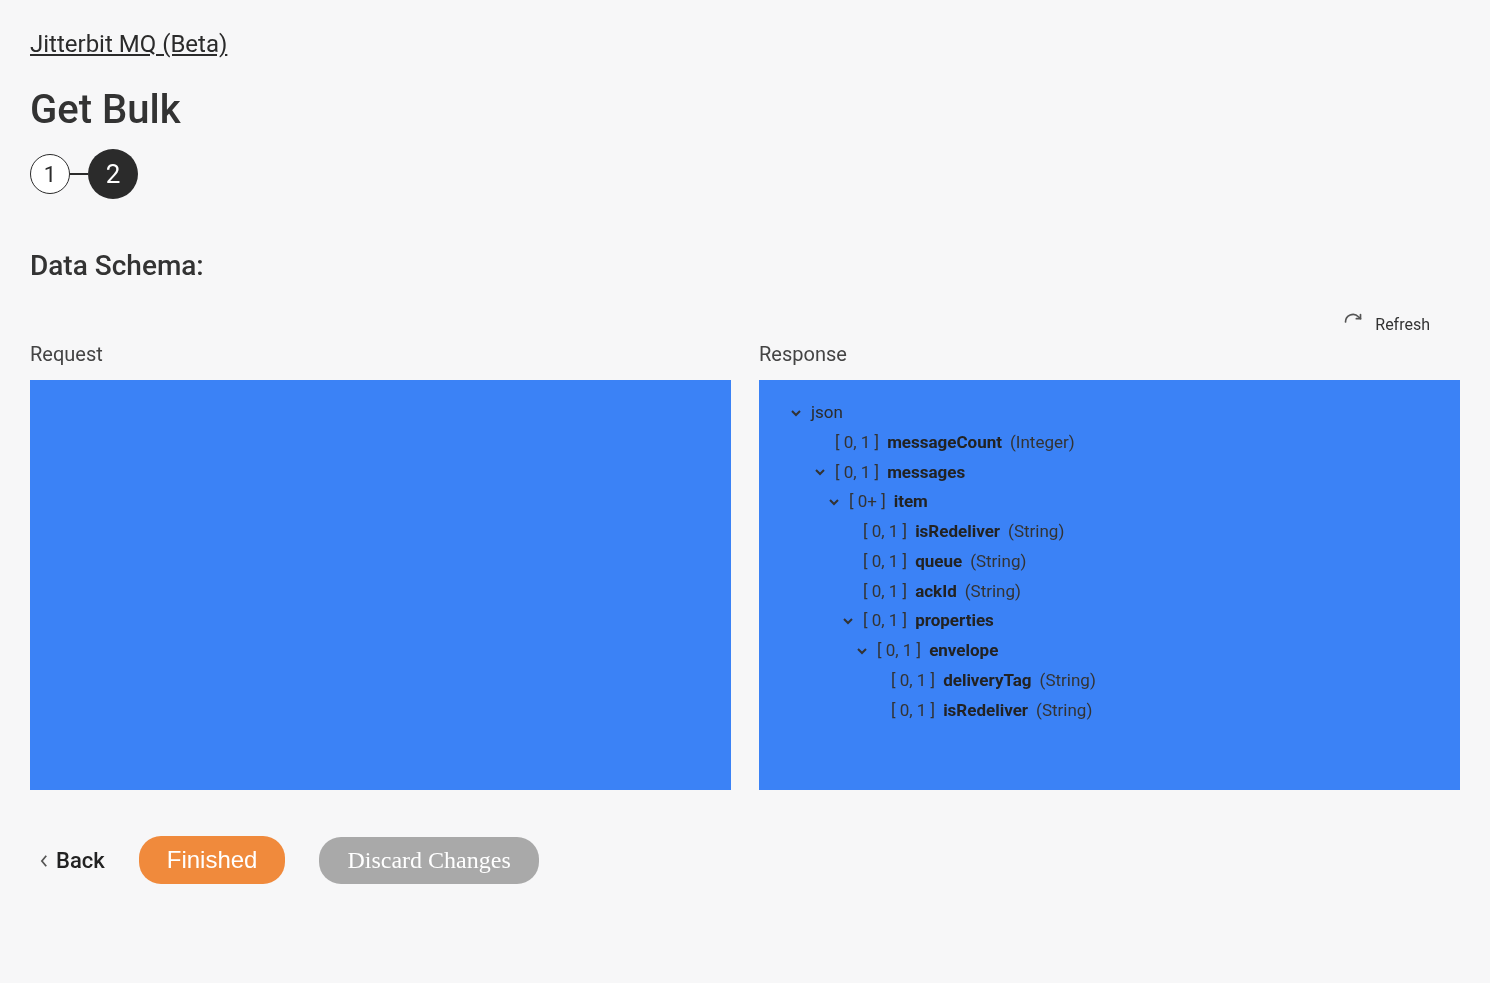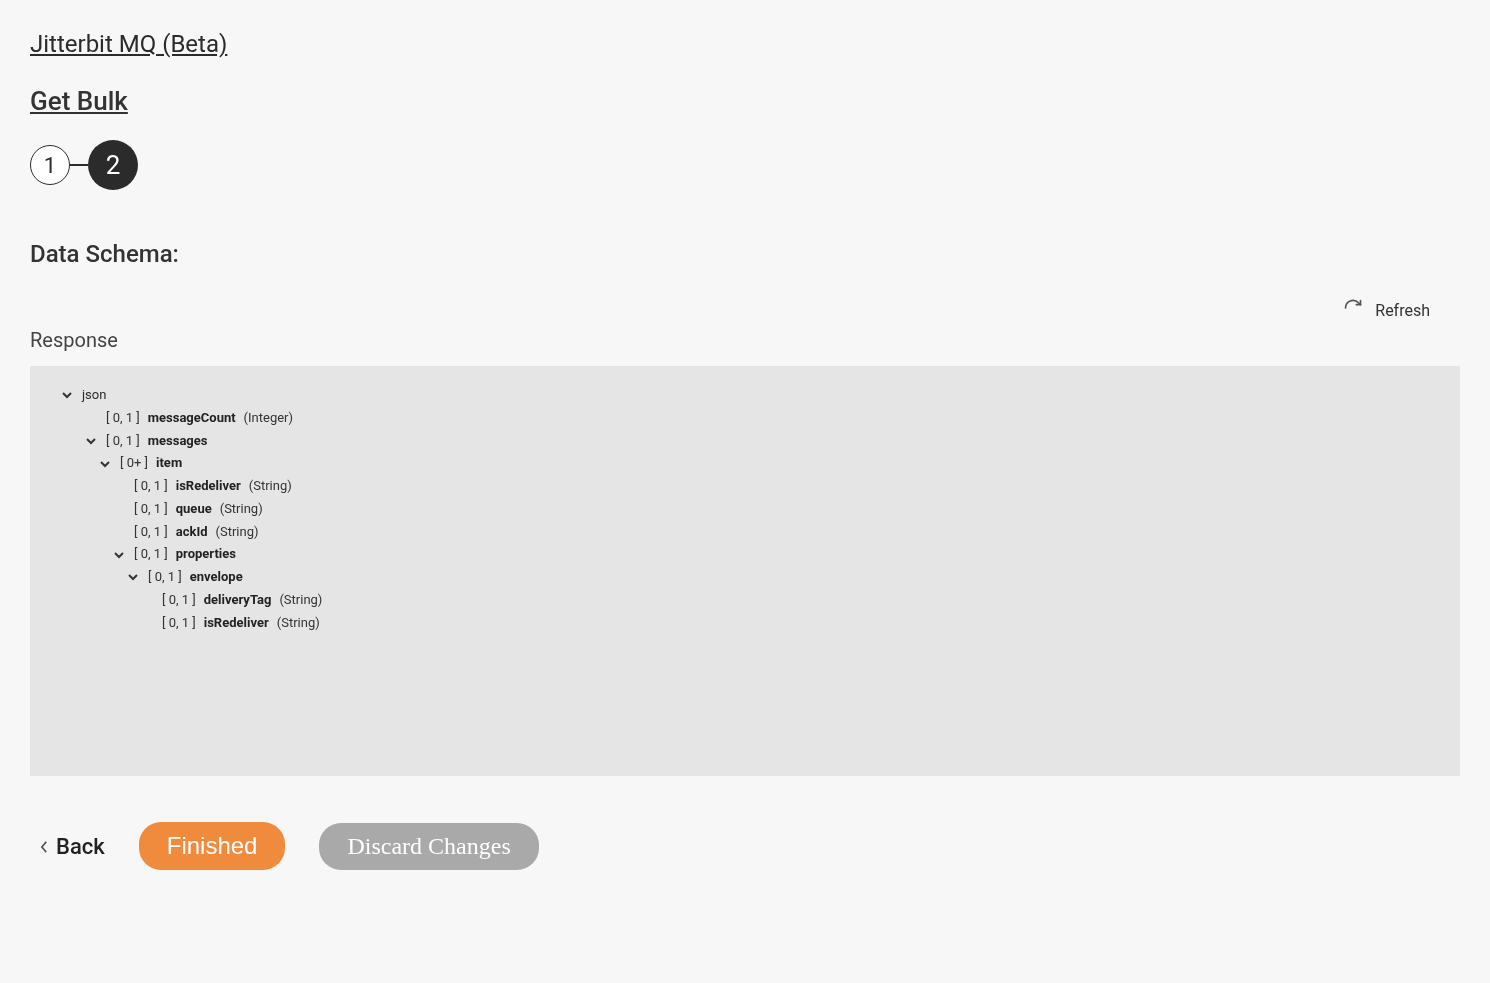--- a/index.html
+++ b/index.html
@@ -9,26 +9,25 @@
     color: #2b2b2b;
     padding: 30px;
     width: 1490px;
   }
   a.breadcrumb {
     color: #2b2b2b;
     text-decoration: underline;
     font-size: 24px;
   }
   h1.page-title {
-    font-size: 26px;
+    font-size: 40px;
     font-weight: 500;
     color: #333;
     margin-top: 28px;
-    margin-bottom: 24px;
-    text-decoration: underline;
+    margin-bottom: 16px;
   }
   .stepper {
     display: flex;
     align-items: center;
     margin-bottom: 50px;
   }
   .step-circle {
     width: 40px;
     height: 40px;
     border-radius: 50%;
@@ -50,21 +49,21 @@
     width: 50px;
     height: 50px;
     font-size: 26px;
   }
   .step-connector {
     width: 18px;
     height: 2px;
     background: #2b2b2b;
   }
   h2.section-title {
-    font-size: 24px;
+    font-size: 28px;
     font-weight: 500;
     color: #333;
     margin-bottom: 30px;
   }
   .refresh-row {
     display: flex;
     justify-content: flex-end;
     align-items: center;
     gap: 12px;
     margin-bottom: 6px;
@@ -86,24 +85,24 @@
   }
   .schema-col {
     flex: 1;
   }
   .col-label {
     font-size: 20px;
     color: #444;
     margin-bottom: 14px;
   }
   .schema-panel {
-    background: #e5e5e5;
+    background: #3b82f6;
     min-height: 410px;
     padding: 18px 20px;
-    font-size: 13px;
+    font-size: 17px;
     line-height: 1.75;
   }
   .tree-row {
     display: flex;
     align-items: center;
     gap: 8px;
     white-space: nowrap;
   }
   .chev {
     display: inline-flex;
@@ -183,20 +182,24 @@
     <svg viewBox="0 0 24 24">
         <path d="M3 12a9 9 0 0 1 15.5-6.3L21 8" stroke-width="2" stroke-linecap="round"></path>
         <path d="M21 3v5h-5" stroke-width="2" stroke-linecap="round"></path>
       </svg>
   </span>
   <span class="label">Refresh</span>
 </div>
 
 <div class="schema-grid">
   <div class="schema-col">
+    <div class="col-label">Request</div>
+    <div class="schema-panel"></div>
+  </div>
+  <div class="schema-col">
     <div class="col-label">Response</div>
     <div class="schema-panel">
 
       <div class="tree-row indent-0">
         <span class="chev">
             <svg viewBox="0 0 12 12">
               <polyline points="2,4 6,8 10,4"></polyline>
             </svg>
           </span>
         <span>json</span>

